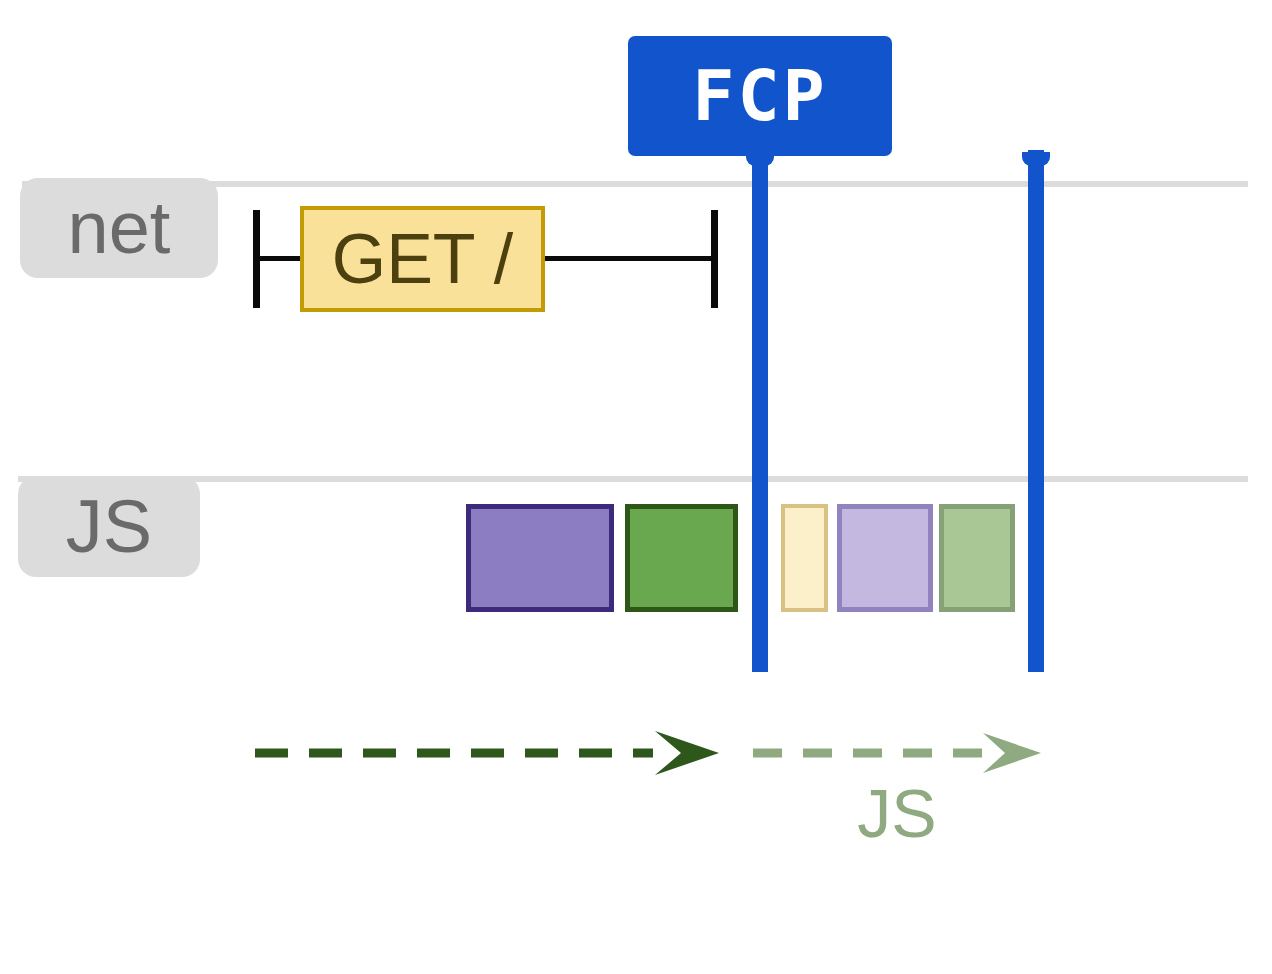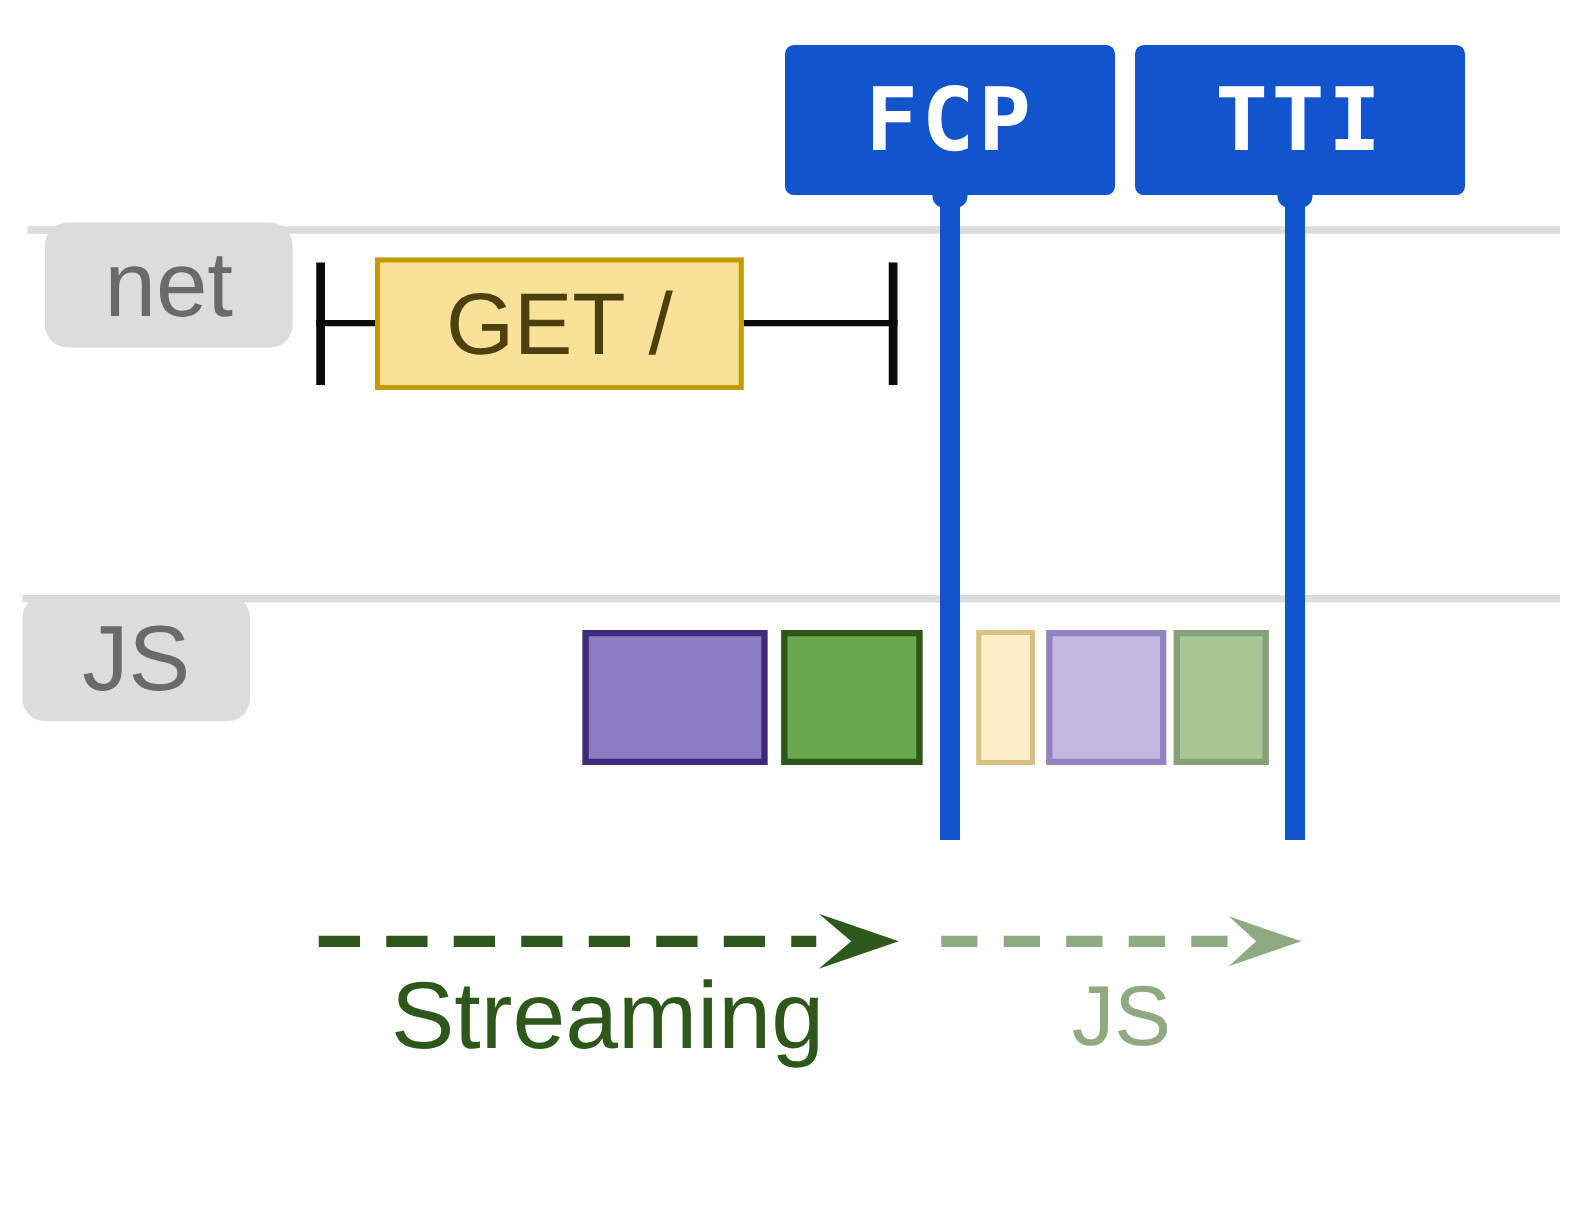--- a/index.html
+++ b/index.html
@@ -8,21 +8,21 @@
     font-family:"Liberation Sans", sans-serif;
   }
   
   .track-line{position:absolute;height:6px;background:var(--gray);}
   .track-label{
     position:absolute;display:flex;align-items:center;justify-content:center;
     background:var(--gray);border-radius:18px;color:var(--labeltext);
     font-size:74px;line-height:1;
   }
   #net-line{left:22px;top:181px;width:1226px;}
-  #net-label{left:20px;top:178px;width:198px;height:100px;margin-left:16px;}
+  #net-label{left:20px;top:178px;width:198px;height:100px;}
   #js-line{left:18px;top:476px;width:1230px;}
   #js-label{left:18px;top:476px;width:182px;height:101px;}
 
   
   .badge{
     position:absolute;top:36px;width:264px;height:120px;border-radius:7px;
     background:var(--blue);color:#ffffff;display:flex;align-items:center;justify-content:center;
     font-family:"DejaVu Sans Mono", monospace;font-weight:700;font-size:70px;letter-spacing:3px;
     z-index:5;
   }
@@ -35,21 +35,21 @@
     border-radius:0 0 9px 9px;z-index:4;}
   #fcp-flare{left:746px;}
   #tti-flare{left:1022px;}
 
   
   .ibeam-tick{position:absolute;top:210px;width:7px;height:98px;background:var(--black);}
   #ibeam-tick-left{left:253px;}
   #ibeam-tick-right{left:711px;}
   .ibeam-line{position:absolute;left:253px;top:256px;width:465px;height:5px;background:var(--black);}
   .request-box{
-    position:absolute;left:300px;top:206px;width:295px;height:106px;box-sizing:border-box;
+    position:absolute;left:300px;top:206px;width:245px;height:106px;box-sizing:border-box;
     background:var(--getfill);border:4px solid var(--getborder);
     display:flex;align-items:center;justify-content:center;
     color:var(--gettext);font-size:70px;line-height:1;white-space:pre;z-index:2;
   }
 
   
   .chunk{position:absolute;top:504px;height:108px;box-sizing:border-box;
     background:var(--fill);border:5px solid var(--border);}
   #chunk-1{left:466px;width:148px;}
   #chunk-2{left:625px;width:113px;}
@@ -77,21 +77,20 @@
 
   <div class="track-label" id="net-label">net</div>
   <div class="track-label" id="js-label">JS</div>
 
   <div class="stem" id="fcp-stem"></div>
   <div class="stem-flare" id="fcp-flare"></div>
   <div class="stem" id="tti-stem"></div>
   <div class="stem-flare" id="tti-flare"></div>
 
   <div class="badge" id="fcp-badge">FCP</div>
-  <div class="badge" id="tti-badge">TTI</div>
 
   <div class="ibeam-line"></div>
   <div class="ibeam-tick" id="ibeam-tick-left"></div>
   <div class="ibeam-tick" id="ibeam-tick-right"></div>
   <div class="request-box">GET /</div>
 
   <div class="chunk" id="chunk-1" style="--fill: #8C7CC2; --border: #3D2A7D;"></div>
   <div class="chunk" id="chunk-2" style="--fill: #6AA84F; --border: #2E5717;"></div>
   <div class="chunk" id="chunk-3" style="--fill: #FBF0CA; --border: #D9C083;"></div>
   <div class="chunk" id="chunk-4" style="--fill: #C5B8E0; --border: #9184BE;"></div>
@@ -100,18 +99,17 @@
   <svg class="arrow-svg" id="streaming-arrow" viewBox="0 0 466 48" style="--c: #2E571B;">
     <line class="arrow-dash" x1="2" y1="24" x2="400" y2="24" stroke-dasharray="33 21"></line>
     <polygon class="arrow-head" points="466,24 402,2 428,24 402,46"></polygon>
   </svg>
 
   <svg class="arrow-svg" id="js-arrow" viewBox="0 0 288 48" style="--c: #8FA980;">
     <line class="arrow-dash" x1="0" y1="24" x2="232" y2="24" stroke-dasharray="29 21"></line>
     <polygon class="arrow-head" points="288,24 230,4 252,24 230,44"></polygon>
   </svg>
 
-  <div class="phase-caption" id="streaming-caption">Streaming</div>
   <div class="phase-caption" id="js-caption">
     <div>JS</div>
   </div>
 
 </div>
 
 </body></html>

